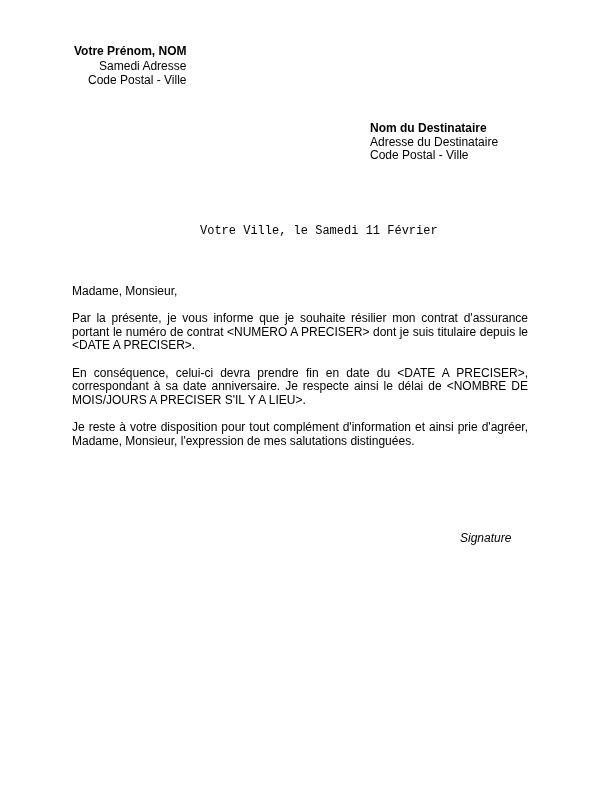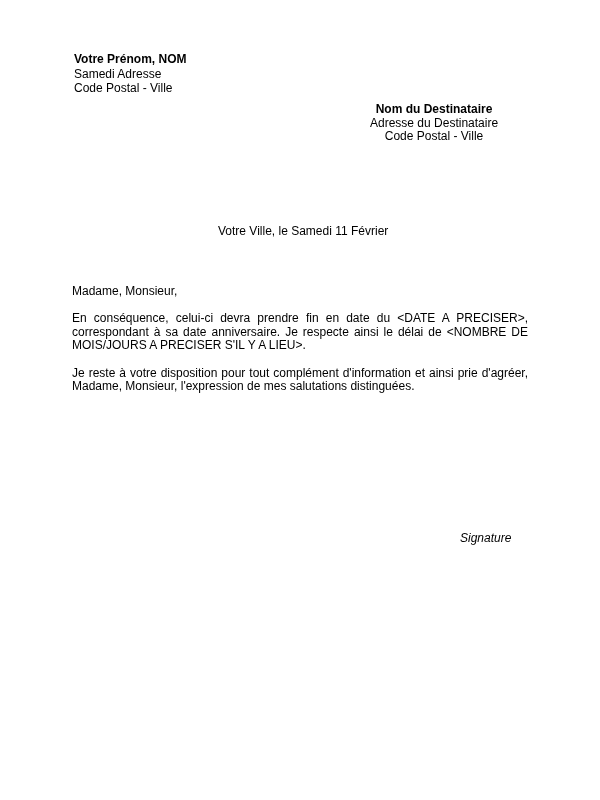--- a/index.html
+++ b/index.html
@@ -17,38 +17,39 @@
     overflow: hidden;
   }
   .page {
     position: absolute;
     inset: 0;
     background: #ffffff;
   }
   .sender-block {
     position: absolute;
     left: 74px;
-    top: 52px;
+    top: 44px;
     line-height: 14.5px;
+    text-align: right;
   }
   .recipient-block {
     position: absolute;
     left: 370px;
-    top: 103px;
+    top: 122px;
     line-height: 13.6px;
-    text-align: center;
   }
   .block-name {
     font-weight: bold;
   }
   .date-line {
     position: absolute;
-    left: 218px;
+    left: 200px;
     top: 224px;
     line-height: 14px;
+    font-family: Liberation Mono, monospace;
   }
   .letter-body {
     position: absolute;
     left: 72px;
     top: 285px;
     width: 456px;
     line-height: 13.6px;
   }
   .letter-body p {
     margin: 0 0 13.6px 0;
@@ -79,19 +80,20 @@
   <div class="recipient-block">
     <div class="block-name">Nom du Destinataire</div>
     <div>Adresse du Destinataire</div>
     <div>Code Postal - Ville</div>
   </div>
 
   <div class="date-line">Votre Ville, le Samedi 11 Février</div>
 
   <div class="letter-body">
     <p class="salutation">Madame, Monsieur,</p>
+    <p class="para">Par la présente, je vous informe que je souhaite résilier mon contrat d'assurance portant le numéro de contrat &lt;NUMERO A PRECISER&gt; dont je suis titulaire depuis le &lt;DATE A PRECISER&gt;.</p>
     <p class="para">En conséquence, celui-ci devra prendre fin en date du &lt;DATE A PRECISER&gt;, correspondant à sa date anniversaire. Je respecte ainsi le délai de &lt;NOMBRE DE MOIS/JOURS A PRECISER S'IL Y A LIEU&gt;.</p>
     <p class="para">Je reste à votre disposition pour tout complément d'information et ainsi prie d'agréer, Madame, Monsieur, l'expression de mes salutations distinguées.</p>
   </div>
 
   <div class="signature">Signature</div>
 
 </div>
 
 </body></html>

